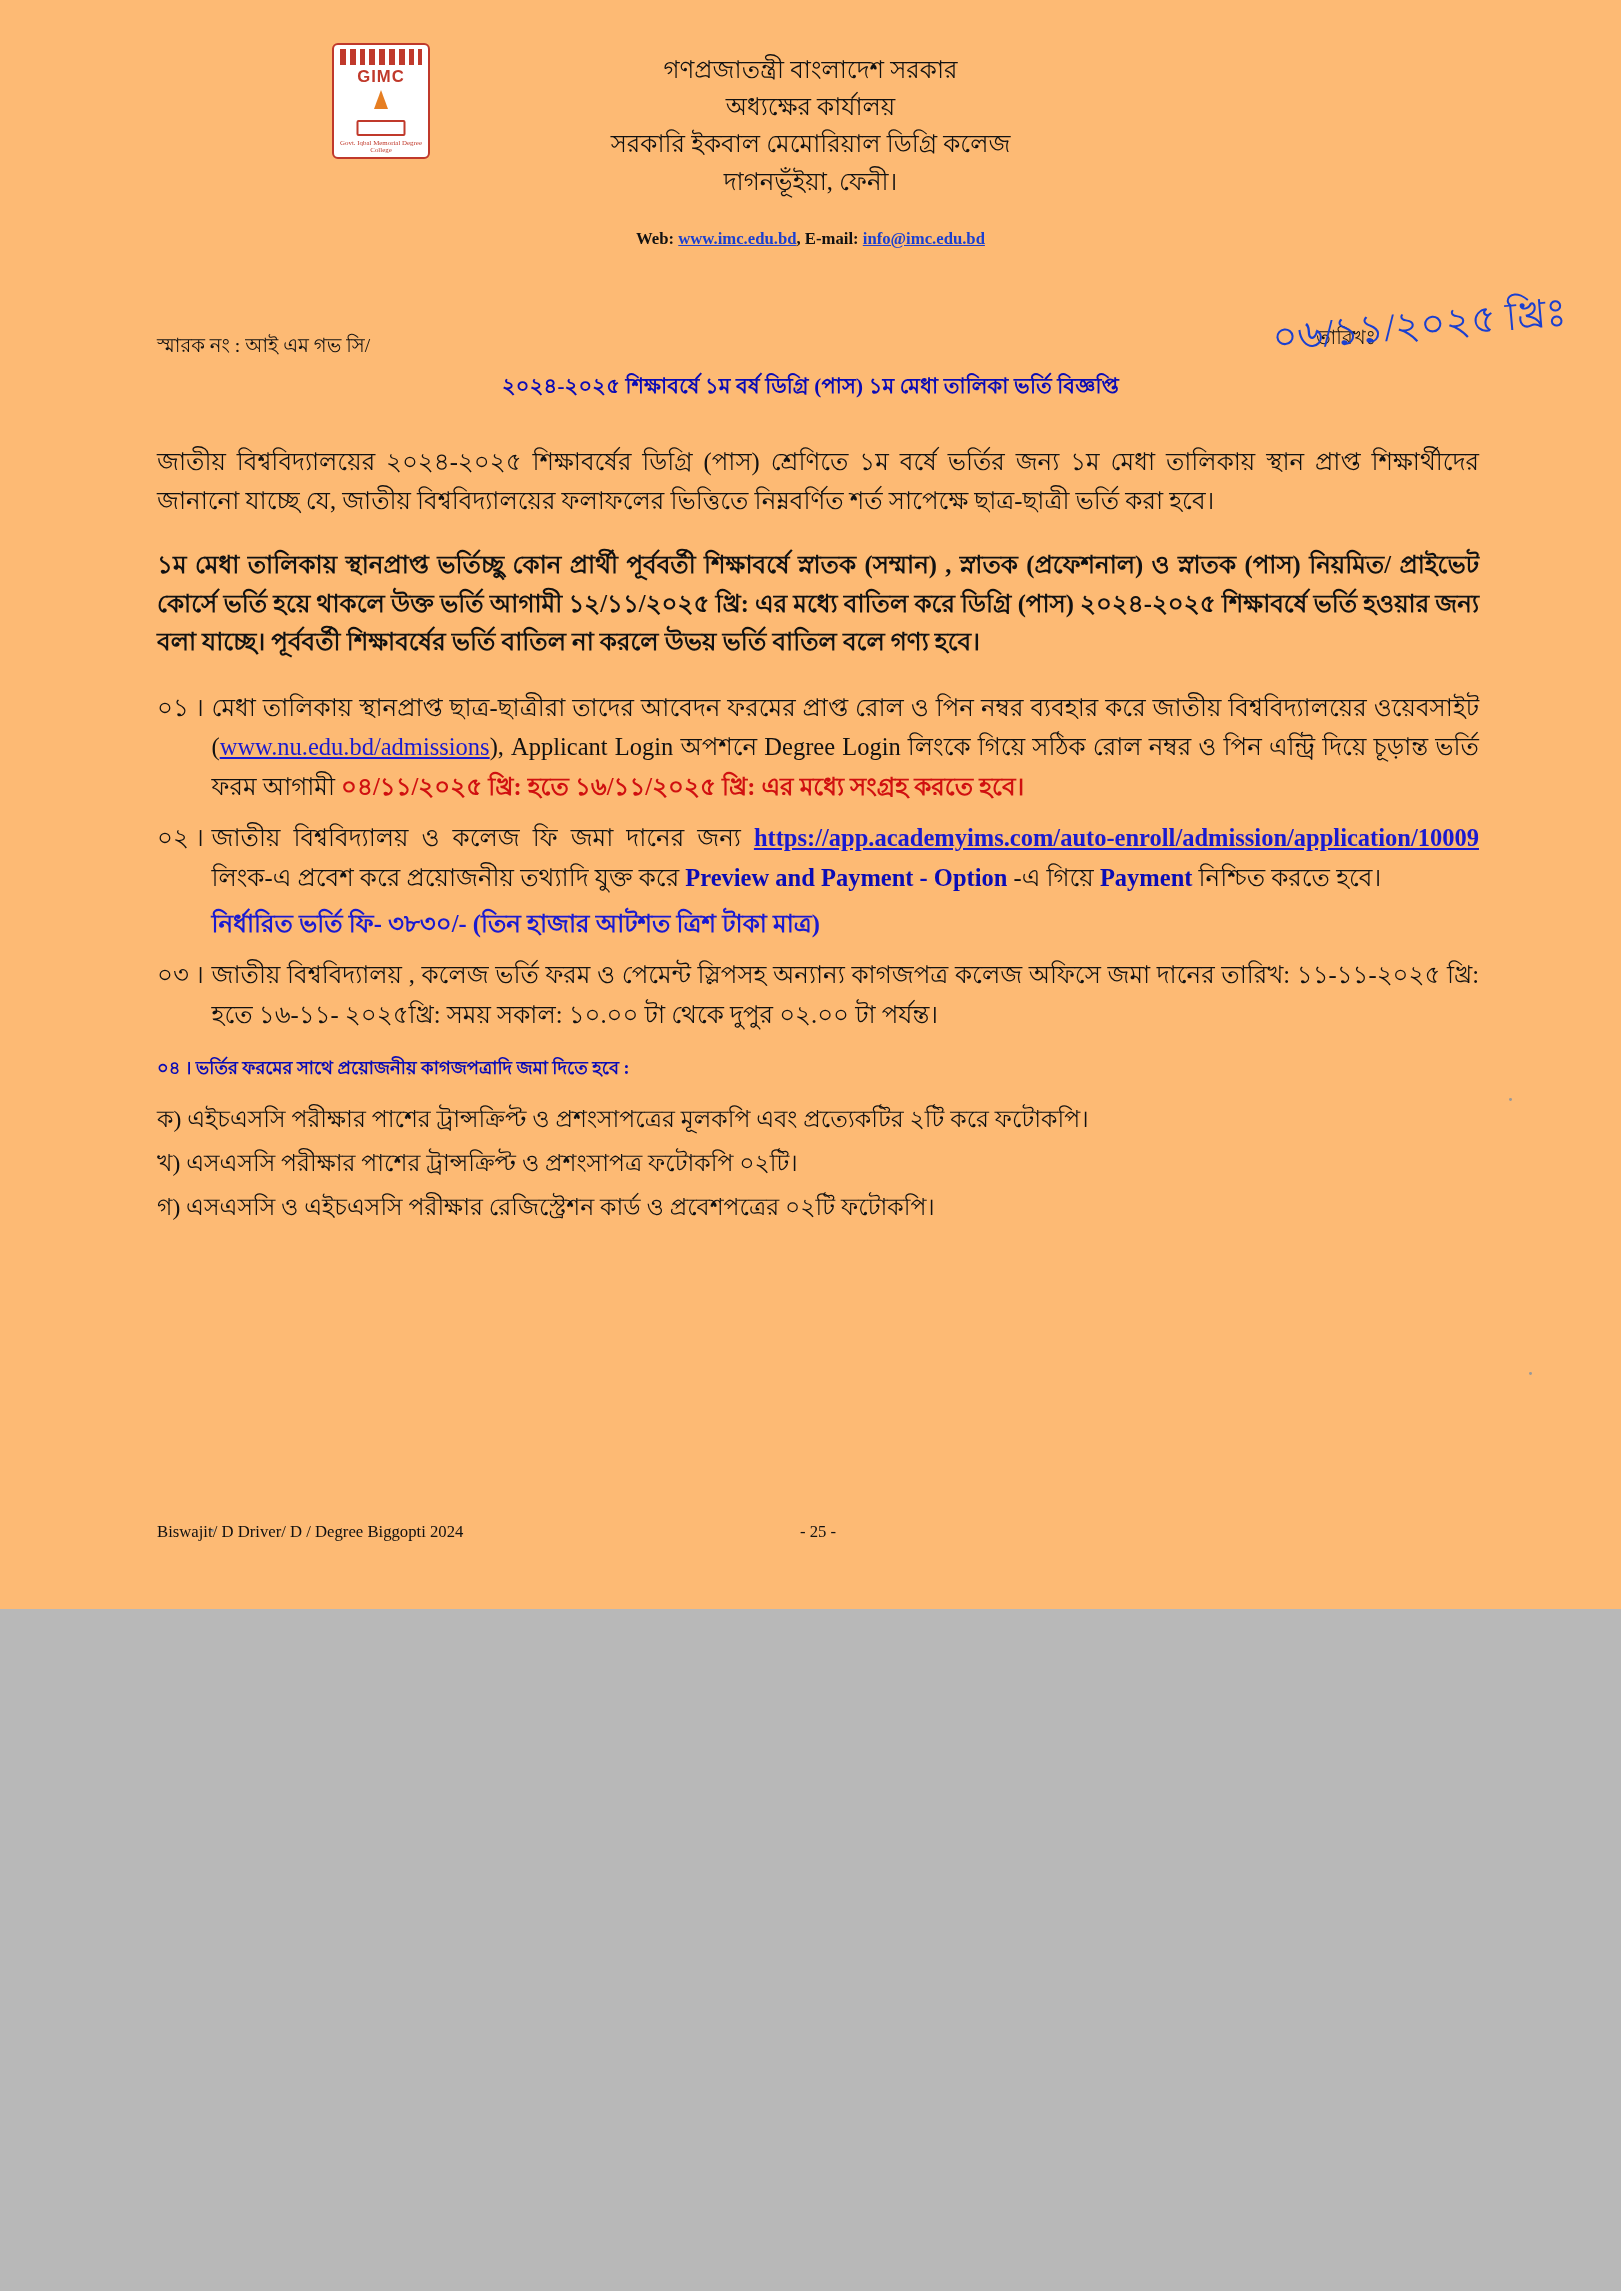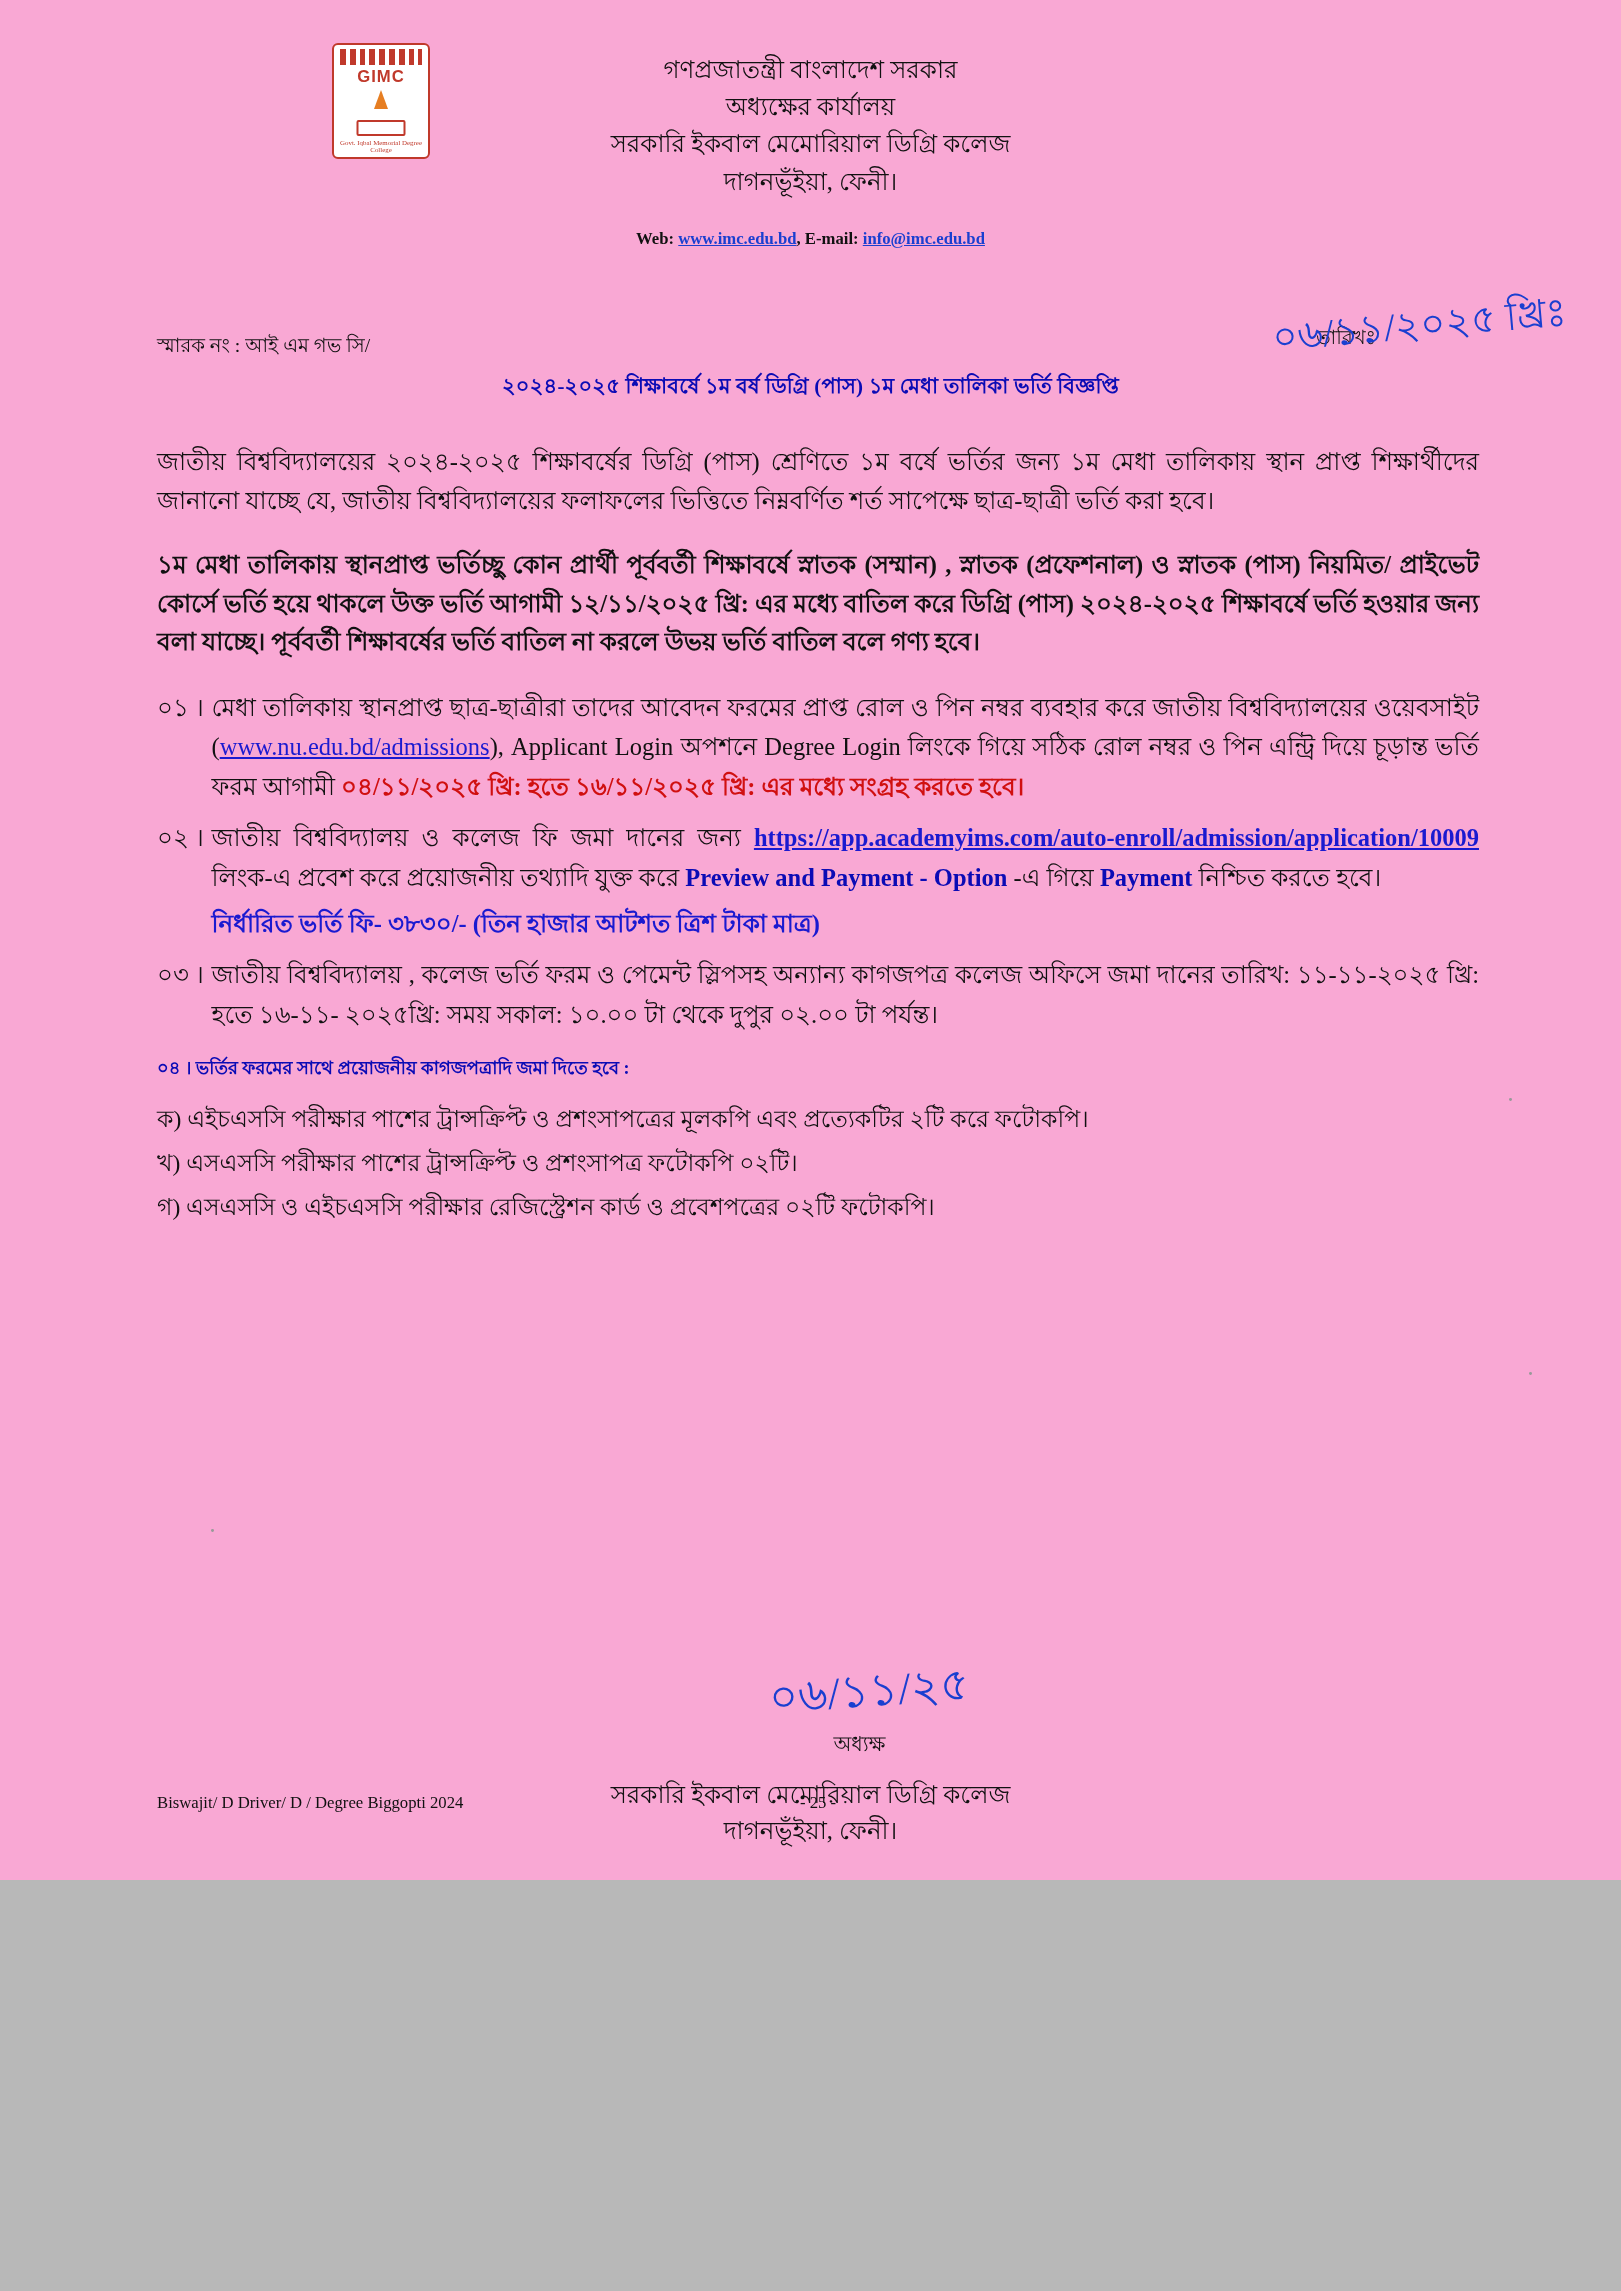--- a/index.html
+++ b/index.html
@@ -1,18 +1,18 @@
 <!DOCTYPE html>
 <html><head>
 <meta charset="utf-8">
 <style>
   html,body{margin:0;padding:0;background:#b8b8b8;}
   body{font-family:"Liberation Serif", serif;}
   .page{
-    width:1621px;height:1880px;margin:0 auto;background:#f9a8d4;position:relative;
+    width:1621px;height:1609px;margin:0 auto;background:#fdba74;position:relative;
     box-sizing:border-box;
     text-decoration:underline;
   }
   
   .letterhead{position:absolute;top:51px;left:0;width:100%;text-align:center;}
   .logo{
     position:absolute;left:323px;top:-7.8px;width:116px;height:137px;
   }
   .logo .crest{
     width:98px;height:116px;margin:0 auto;border:2.9px solid #c0392b;border-radius:5.9px;

